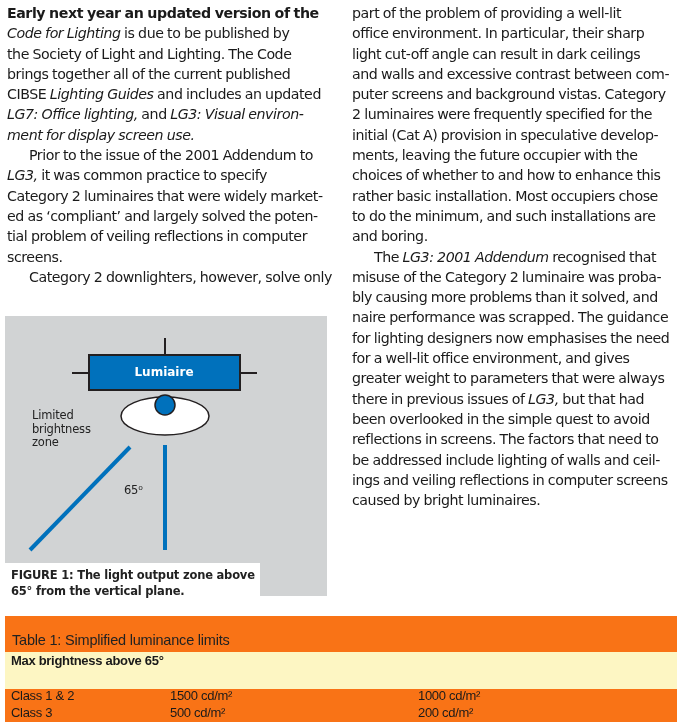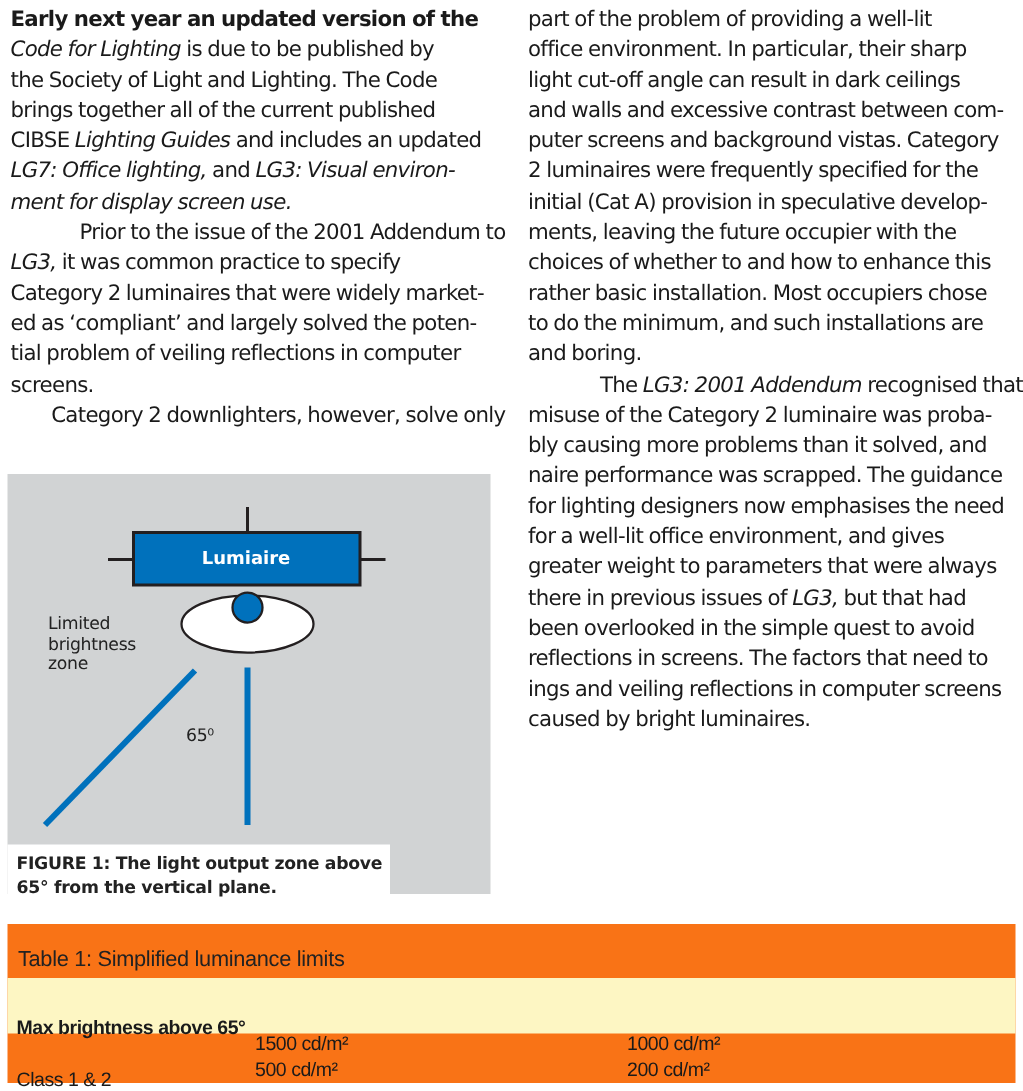--- a/index.html
+++ b/index.html
@@ -1,37 +1,37 @@
 <!DOCTYPE html>
 <html><head>
 <meta charset="utf-8">
 <style>
   html, body { margin:0; padding:0; background:#ffffff; }
   body { width:682px; height:727px; position:relative; overflow:hidden; font-family:"DejaVu Sans", "Liberation Sans", sans-serif; color:#1a1a1a; }
   .col { position:absolute; font-size:14.2px; line-height:20.3px; letter-spacing:-0.45px; word-spacing:-0.5px; }
   .col p { margin:0; }
   .col .line { display:block; white-space:nowrap; }
-  .indent { padding-left:22px;text-align:right; }
+  .indent { padding-left:22px; }
   .lead { font-weight:bold; }
   #colL { left:7px; top:3px; width:330px; }
   #colR { left:352px; top:3px; width:330px; }
   i { font-style:italic; }
 
   #figure { position:absolute; left:5px; top:316px; width:322px; height:280px; background:#d1d3d4; }
   #fig-svg { position:absolute; left:0; top:0; }
   #caption { position:absolute; left:5px; top:563px; width:255px; height:40px; background:#ffffff; font-size:11.5px; line-height:16px; font-weight:bold; color:#222; padding:4px 0 0 6px; box-sizing:border-box; letter-spacing:-0.2px; }
   .fig-label { position:absolute; font-size:11.5px; line-height:13.5px; color:#222; letter-spacing:-0.2px; }
   #lum-label { position:absolute; left:88px; top:354px; width:152px; height:36px; display:flex; align-items:center; justify-content:center; color:#ffffff; font-weight:bold; font-size:12px; }
 
   #table { position:absolute; left:5px; top:616px; width:672px; height:106px; background:#f97316; font-family:"Liberation Sans", sans-serif; }
   #table-title { position:absolute; left:7px; top:16px; font-size:14.5px; color:#222; letter-spacing:-0.2px; }
   #yellow { position:absolute; left:0; top:36px; width:672px; height:37px; background:#fdf6c3; }
   .trow { position:absolute; left:0; width:672px; font-size:13px; height:18px; line-height:18px; }
   .trow span { position:absolute; white-space:nowrap; letter-spacing:-0.3px; }
-  .c0 { left:6px;margin-top:24px; } .c1 { left:165px; } .c2 { left:413px; }
+  .c0 { left:6px; } .c1 { left:165px; } .c2 { left:413px; }
   .bold { font-weight:bold; }
 </style>
 </head>
 <body>
 
 <div id="colL" class="col">
     <p>
       <span class="line"><span class="lead">Early next year an updated version of the</span></span>
       <span class="line"><i>Code for Lighting</i><span> is due to be published by</span></span>
       <span class="line"><span>the Society of Light and Lighting. The Code</span></span>
@@ -71,20 +71,21 @@
       <span class="line indent"><span>The </span><i>LG3: 2001 Addendum</i><span> recognised that</span></span>
       <span class="line"><span>misuse of the Category 2 luminaire was proba-</span></span>
       <span class="line"><span>bly causing more problems than it solved, and</span></span>
       <span class="line"><span>naire performance was scrapped. The guidance</span></span>
       <span class="line"><span>for lighting designers now emphasises the need</span></span>
       <span class="line"><span>for a well-lit office environment, and gives</span></span>
       <span class="line"><span>greater weight to parameters that were always</span></span>
       <span class="line"><span>there in previous issues of </span><i>LG3,</i><span> but that had</span></span>
       <span class="line"><span>been overlooked in the simple quest to avoid</span></span>
       <span class="line"><span>reflections in screens. The factors that need to</span></span>
+      <span class="line"><span>be addressed include lighting of walls and ceil-</span></span>
       <span class="line"><span>ings and veiling reflections in computer screens</span></span>
       <span class="line"><span>caused by bright luminaires.</span></span>
     </p>
   </div>
 
 <div id="figure">
   <svg id="fig-svg" width="322" height="280" viewBox="0 0 322 280">
     <line x1="160" y1="22" x2="160" y2="40" stroke="#231f20" stroke-width="2"></line>
     <line x1="67" y1="57" x2="84" y2="57" stroke="#231f20" stroke-width="2"></line>
     <line x1="235" y1="57" x2="252" y2="57" stroke="#231f20" stroke-width="2"></line>

